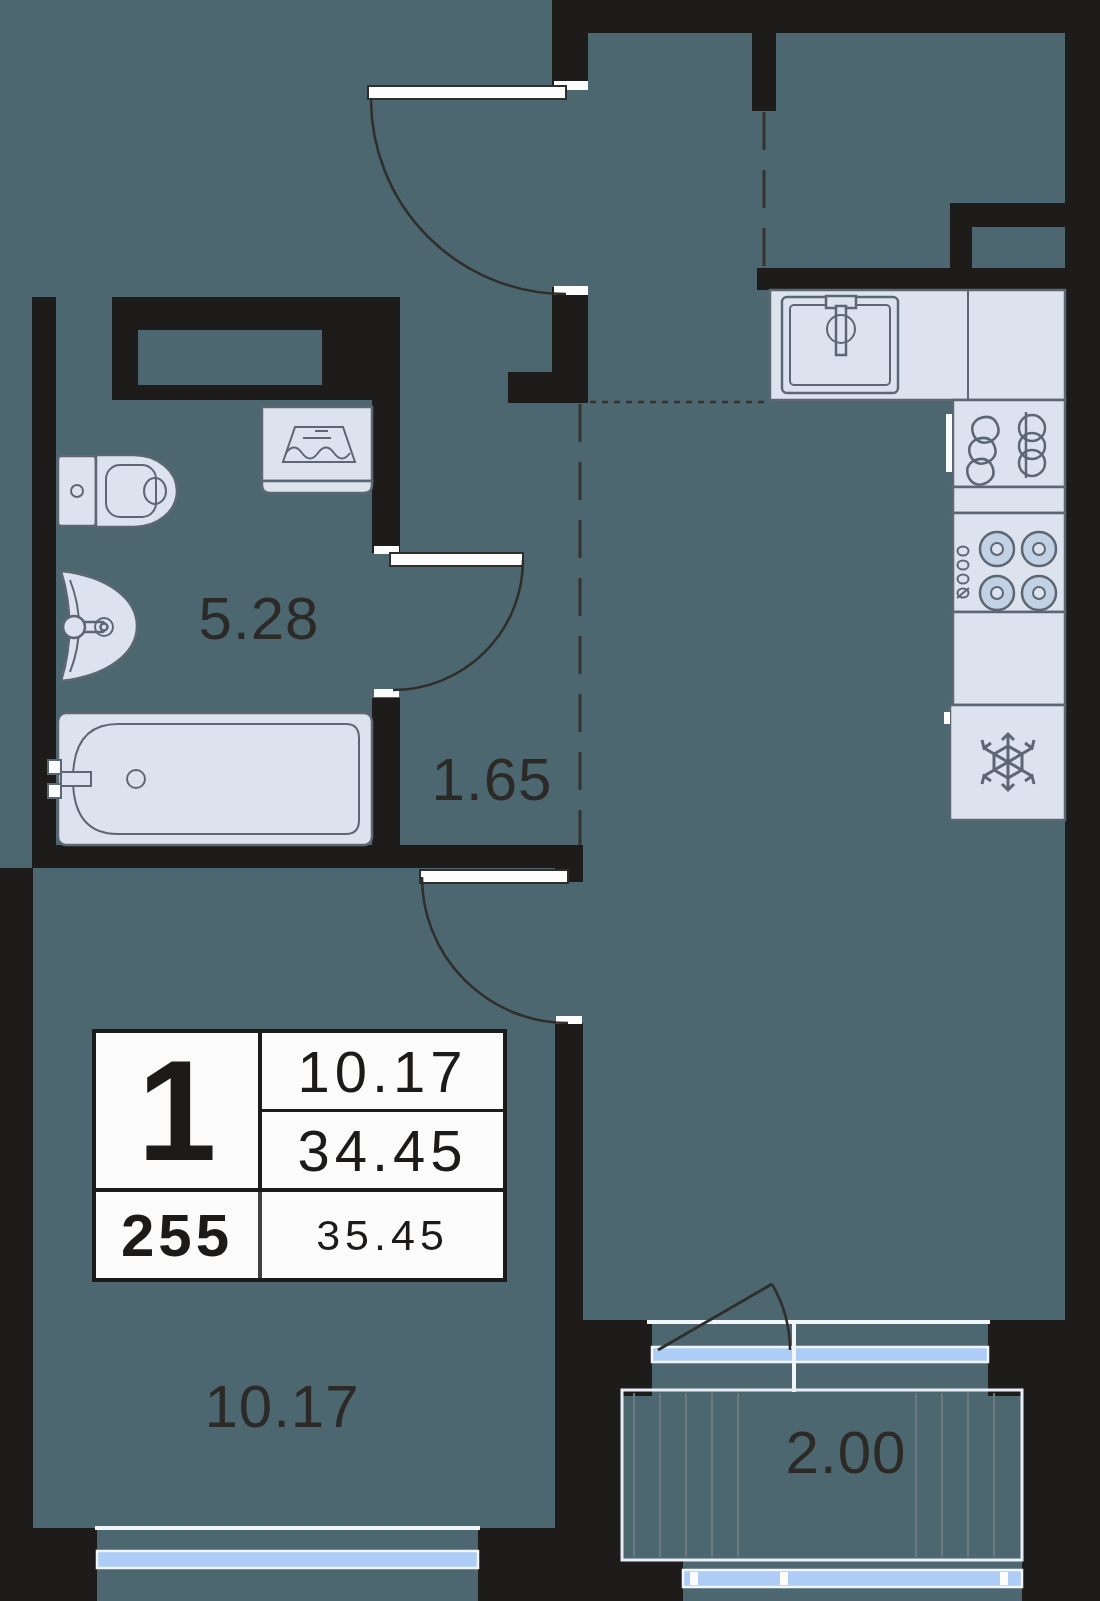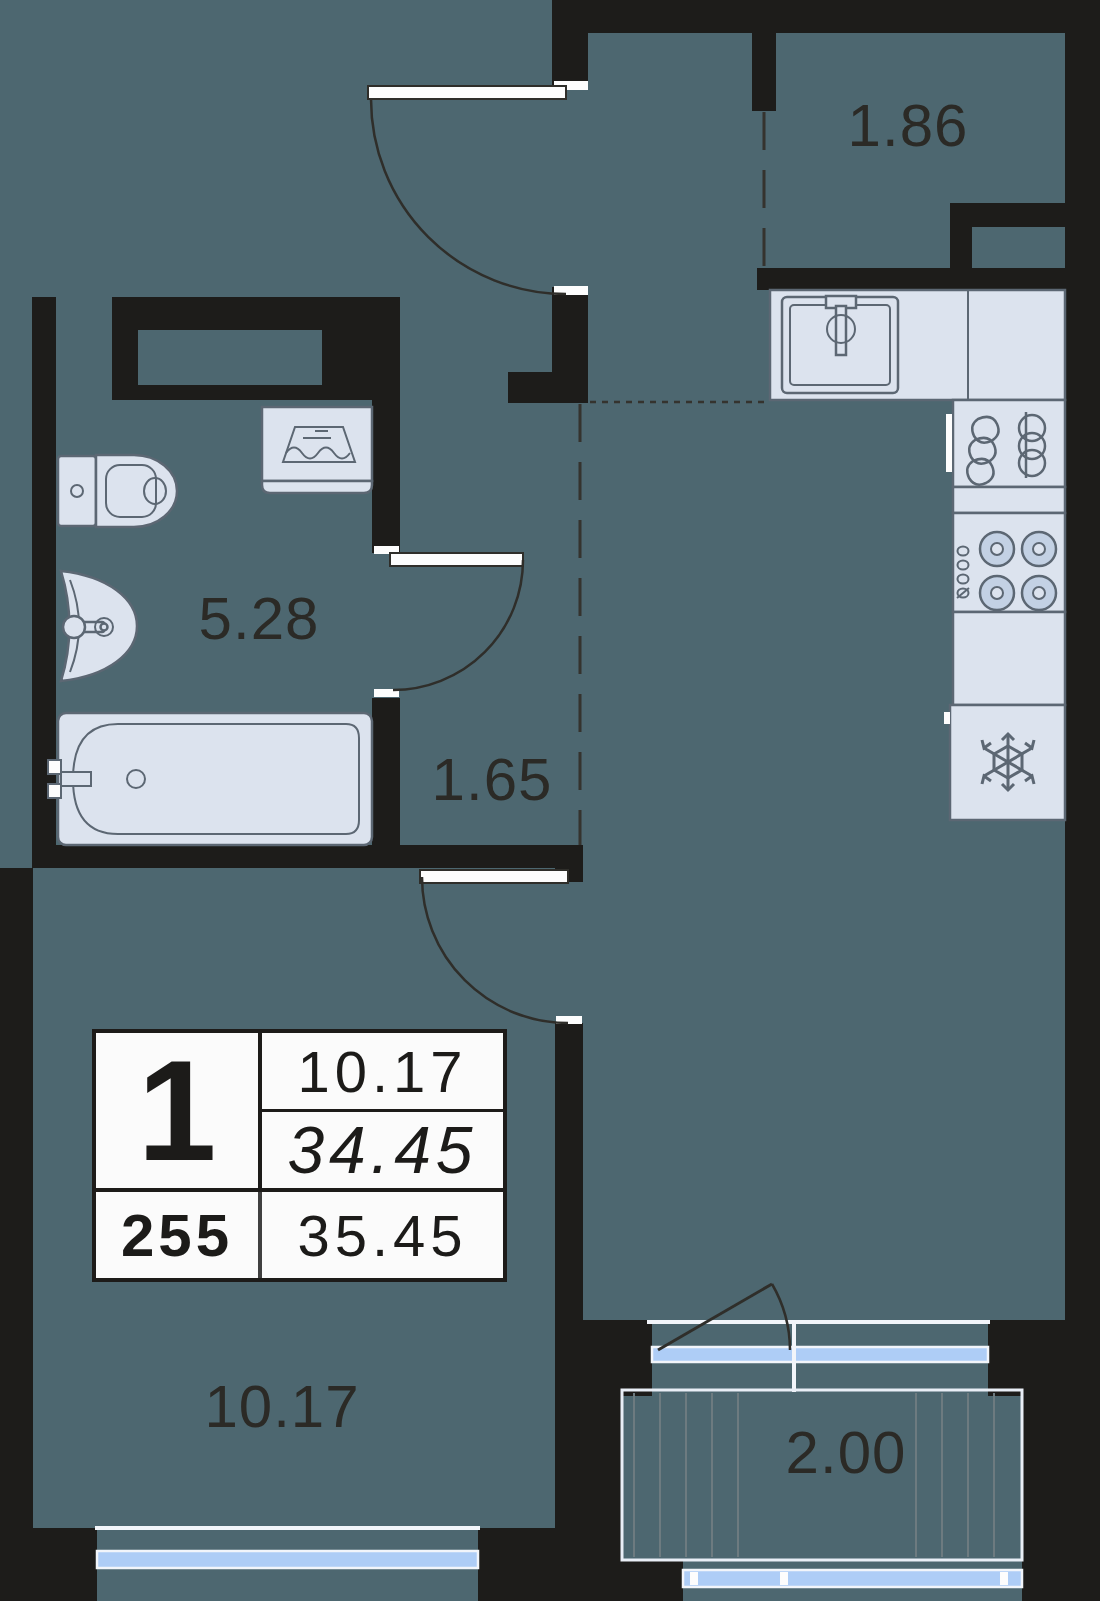--- a/index.html
+++ b/index.html
@@ -17,23 +17,23 @@
   .ptable{
     position:absolute;left:92px;top:1029px;width:415px;height:253px;
     background:#fbfbfb;border:4px solid #1d1b19;box-sizing:border-box;
     display:grid;grid-template-columns:166px 1fr;grid-template-rows:79px 80px 1fr;
     color:#1c1b19;
   }
   .ptable div{display:flex;align-items:center;justify-content:center;box-sizing:border-box;}
   .cell-rooms{grid-column:1;grid-row:1/3;border-right:4px solid #1d1b19;border-bottom:4px solid #1d1b19;
     font-size:142px;font-weight:700;}
   .cell-r1{grid-column:2;grid-row:1;border-bottom:3px solid #1d1b19;font-size:58px;letter-spacing:5px;}
-  .cell-r2{grid-column:2;grid-row:2;border-bottom:4px solid #1d1b19;font-size:66px;letter-spacing:5px;font-style:italic;}
+  .cell-r2{grid-column:2;grid-row:2;border-bottom:4px solid #1d1b19;font-size:58px;letter-spacing:5px;}
   .cell-unit{grid-column:1;grid-row:3;border-right:4px solid #404040;font-size:60px;font-weight:700;letter-spacing:4px;}
-  .cell-r3{grid-column:2;grid-row:3;font-size:58px;letter-spacing:5px;}
+  .cell-r3{grid-column:2;grid-row:3;font-size:43px;letter-spacing:5px;}
 </style>
 </head>
 <body>
 
 <div class="plan">
 
   <svg width="1100" height="1601" viewBox="0 0 1100 1601">
 
     <g fill="#1d1c1a" stroke="none">
       <rect x="560" y="0" width="540" height="33"></rect>
@@ -206,21 +206,20 @@
           <path d="M991 743 L984 748 L982 740"></path>
           <path d="M1025 781 L1032 776 L1034 784"></path>
           <path d="M991 781 L984 776 L982 784"></path>
           <path d="M1025 743 L1032 748 L1034 740"></path>
         </g>
         <rect x="944" y="712" width="6" height="12" fill="#fdfdfd" stroke="none"></rect>
       </g>
     </g>
   </svg>
 
-  <div class="arealabel" style="left:908px;top:125px">1.86</div>
   <div class="arealabel" style="left:259px;top:618px">5.28</div>
   <div class="arealabel" style="left:492px;top:779px">1.65</div>
   <div class="arealabel" style="left:282px;top:1406px">10.17</div>
   <div class="arealabel" style="left:846px;top:1452px">2.00</div>
 
   <div class="ptable">
     <div class="cell-rooms">1</div>
     <div class="cell-r1">10.17</div>
     <div class="cell-r2">34.45</div>
     <div class="cell-unit">255</div>

